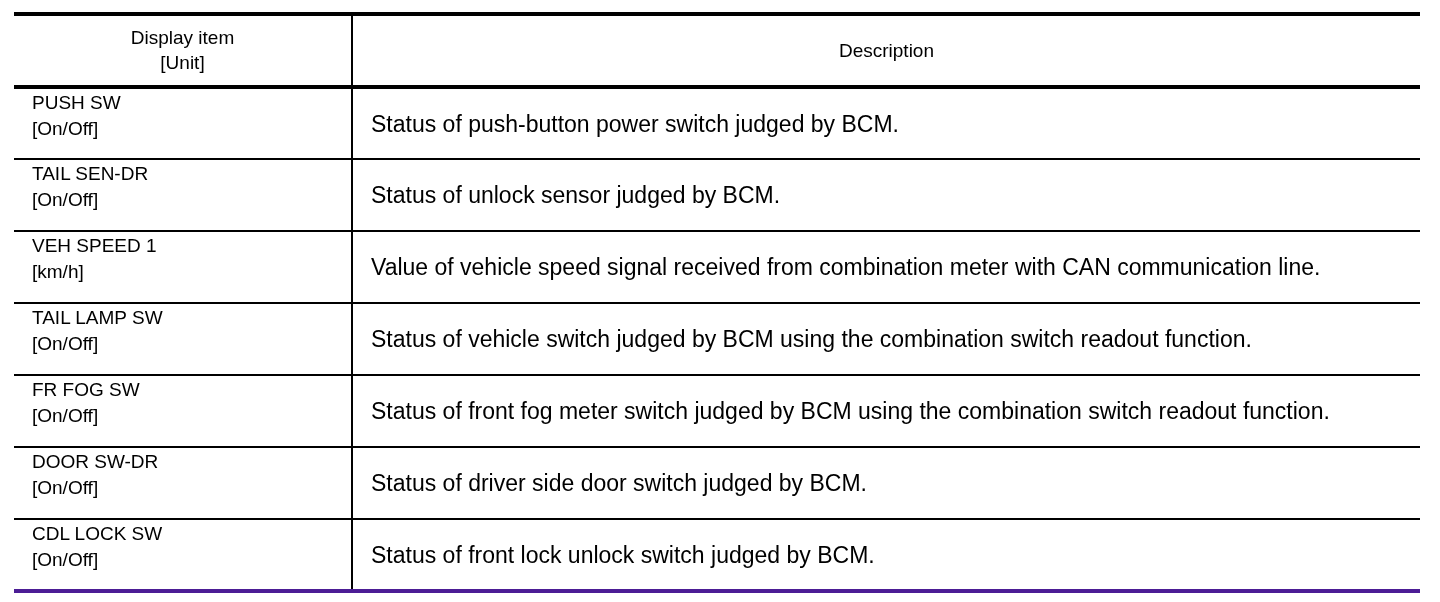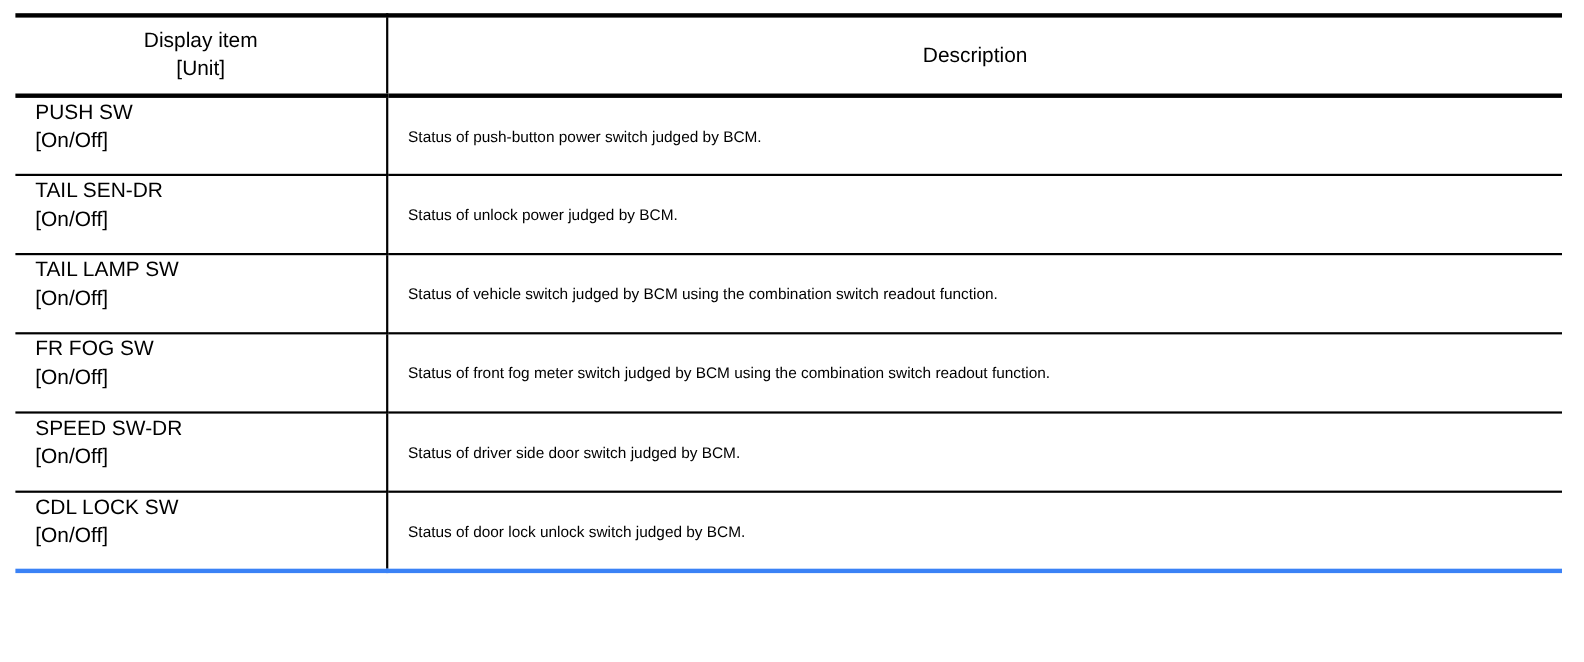--- a/index.html
+++ b/index.html
@@ -23,21 +23,21 @@
     padding-top: 12px;
     box-sizing: content-box;
   }
 
   table.spec-table {
     width: 1406px;
     border-collapse: collapse;
     table-layout: fixed;
     
     border-top: 4px solid #000;
-    border-bottom: 4px solid #3b82f6;
+    border-bottom: 4px solid #4c1d95;
   }
 
   col.col-item { width: 338px; }
   col.col-desc { width: 1068px; }
 
   
   thead th {
     border-bottom: 4px solid #000;
     padding: 0;
     font-weight: normal;
@@ -79,21 +79,21 @@
     font-size: 19px;
     line-height: 26px;
     text-align: left;
   }
   .item-name { display: block; white-space: nowrap; }
   .item-unit { display: block; white-space: nowrap; }
 
   td.cell-desc {
     vertical-align: middle;
     padding: 0 14px 0 18px;
-    font-size: 14px;
+    font-size: 23px;
     line-height: 24px;
     text-align: left;
   }
   .desc-text { display: block; }
 </style>
 </head>
 <body>
 
 <div class="table-wrap">
   <table class="spec-table">
@@ -121,21 +121,30 @@
         <td class="cell-desc">
           <span class="desc-text">Status of push-button power switch judged by BCM.</span>
         </td>
       </tr>
       <tr>
         <td class="cell-item">
           <span class="item-name">TAIL SEN-DR</span>
           <span class="item-unit">[On/Off]</span>
         </td>
         <td class="cell-desc">
-          <span class="desc-text">Status of unlock power judged by BCM.</span>
+          <span class="desc-text">Status of unlock sensor judged by BCM.</span>
+        </td>
+      </tr>
+      <tr>
+        <td class="cell-item">
+          <span class="item-name">VEH SPEED 1</span>
+          <span class="item-unit">[km/h]</span>
+        </td>
+        <td class="cell-desc">
+          <span class="desc-text">Value of vehicle speed signal received from combination meter with CAN communication line.</span>
         </td>
       </tr>
       <tr>
         <td class="cell-item">
           <span class="item-name">TAIL LAMP SW</span>
           <span class="item-unit">[On/Off]</span>
         </td>
         <td class="cell-desc">
           <span class="desc-text">Status of vehicle switch judged by BCM using the combination switch readout function.</span>
         </td>
@@ -144,31 +153,31 @@
         <td class="cell-item">
           <span class="item-name">FR FOG SW</span>
           <span class="item-unit">[On/Off]</span>
         </td>
         <td class="cell-desc">
           <span class="desc-text">Status of front fog meter switch judged by BCM using the combination switch readout function.</span>
         </td>
       </tr>
       <tr>
         <td class="cell-item">
-          <span class="item-name">SPEED SW-DR</span>
+          <span class="item-name">DOOR SW-DR</span>
           <span class="item-unit">[On/Off]</span>
         </td>
         <td class="cell-desc">
           <span class="desc-text">Status of driver side door switch judged by BCM.</span>
         </td>
       </tr>
       <tr>
         <td class="cell-item">
           <span class="item-name">CDL LOCK SW</span>
           <span class="item-unit">[On/Off]</span>
         </td>
         <td class="cell-desc">
-          <span class="desc-text">Status of door lock unlock switch judged by BCM.</span>
+          <span class="desc-text">Status of front lock unlock switch judged by BCM.</span>
         </td>
       </tr>
     </tbody>
   </table>
 </div>
 
 </body></html>

